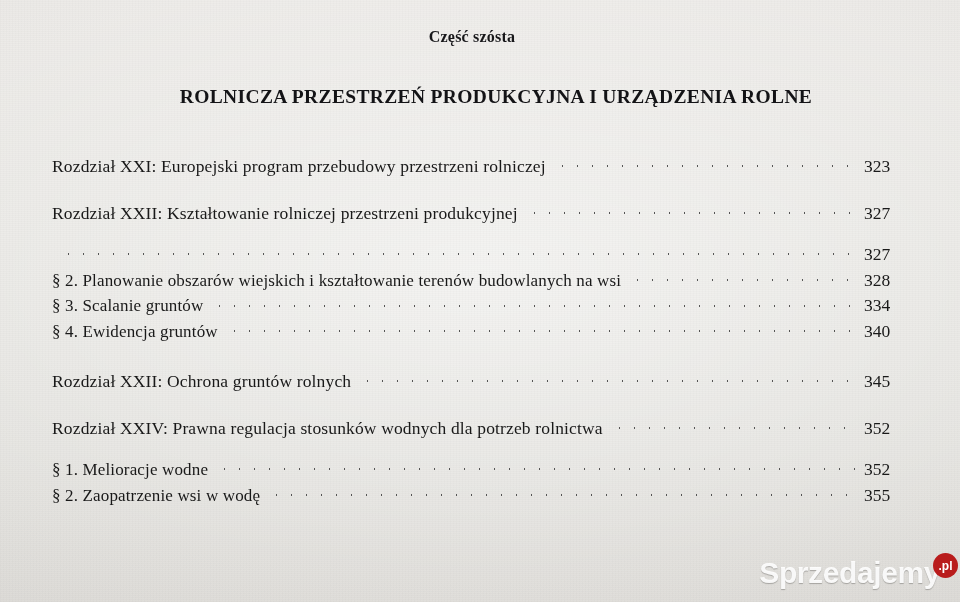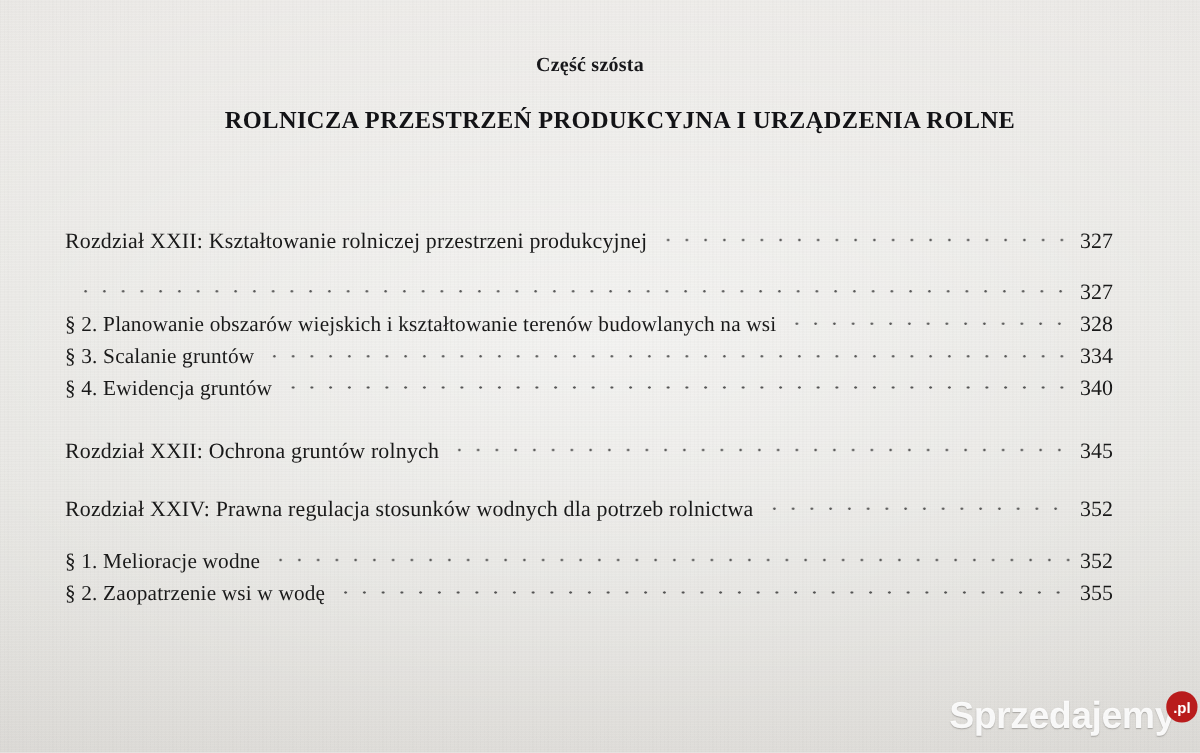--- a/index.html
+++ b/index.html
@@ -33,21 +33,21 @@
     pointer-events: none;
   }
   .page {
     position: absolute;
     inset: 0;
     padding: 0;
   }
 
   .part-label {
     position: absolute;
-    top: 44px;
+    top: 28px;
     left: 0;
     width: 944px;
     text-align: center;
     font-weight: bold;
     font-size: 16px;
     letter-spacing: 0.2px;
     color: #17171a;
   }
 
   .part-title {
@@ -159,20 +159,25 @@
 <div class="paper"></div>
 
 <div class="page">
 
   <div class="part-label">Część szósta</div>
 
   <div class="part-title">ROLNICZA PRZESTRZEŃ PRODUKCYJNA I URZĄDZENIA ROLNE</div>
 
   <div class="toc">
 
+    <div class="entry chapter-row">
+      <span class="label">Rozdział XXI: Europejski program przebudowy przestrzeni rolniczej</span>
+      <span class="leader"></span>
+      <span class="page-no">323</span>
+    </div>
 
     <div class="gap-lg"></div>
 
     <div class="entry chapter-row">
       <span class="label">Rozdział XXII: Kształtowanie rolniczej przestrzeni produkcyjnej</span>
       <span class="leader"></span>
       <span class="page-no">327</span>
     </div>
 
     <div class="gap-md"></div>

